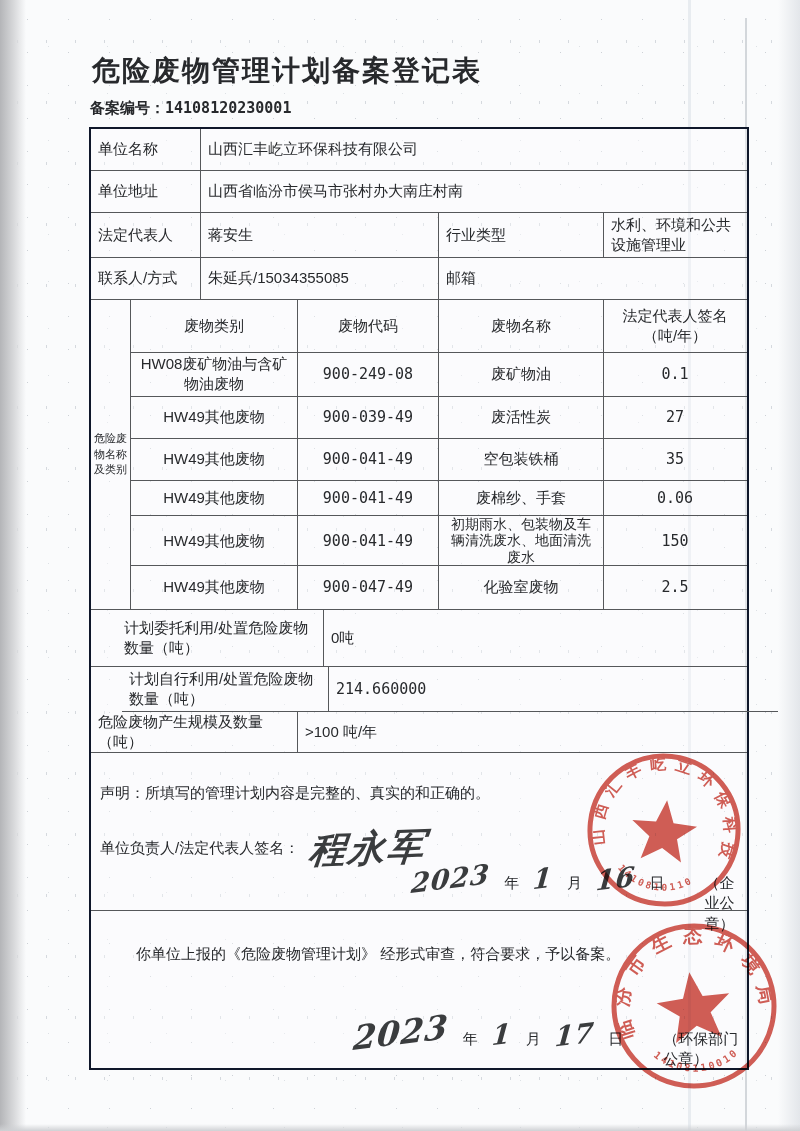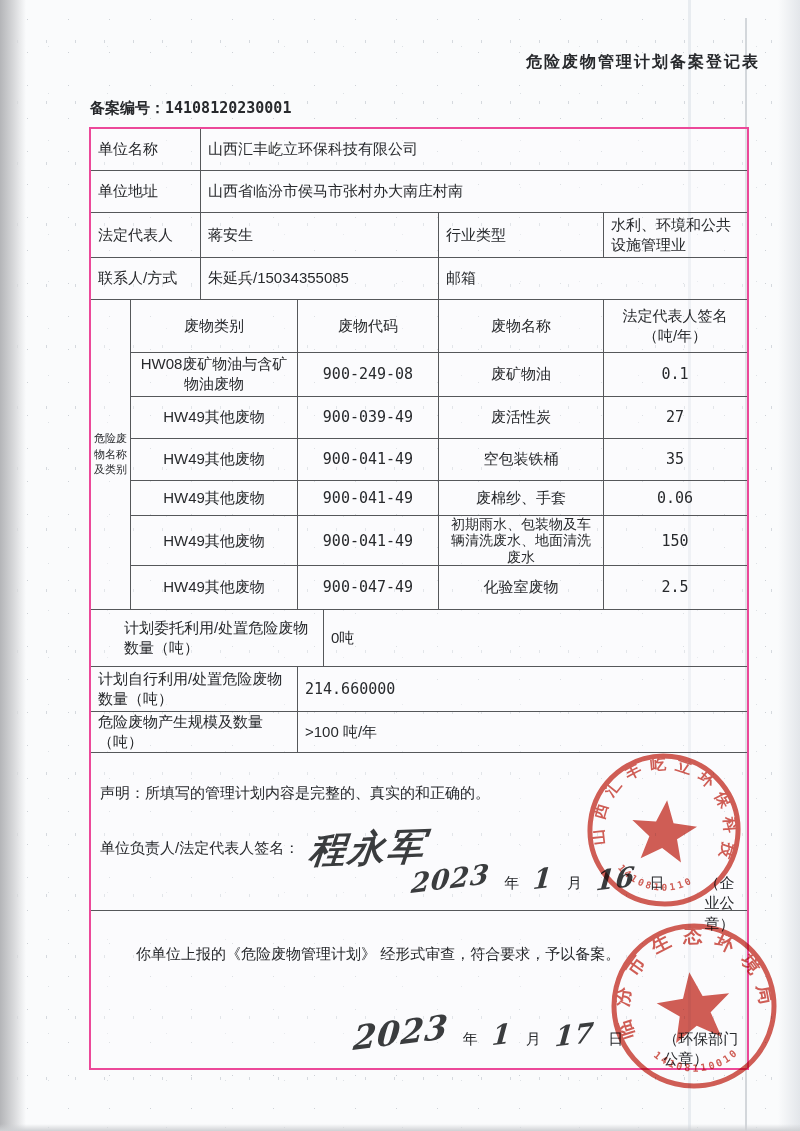--- a/index.html
+++ b/index.html
@@ -15,26 +15,26 @@
     background-position:7px 3px, 19px 23px, 3px 11px;}
   .edge-left{position:absolute;left:0;top:0;width:26px;height:1131px;
     background:linear-gradient(90deg,#b4b5b8,#d9dadc 55%,rgba(250,251,252,0));}
   .edge-right{position:absolute;right:0;top:0;width:22px;height:1131px;
     background:linear-gradient(270deg,#e3e6ea,rgba(250,251,252,0));}
   .scanline-v{position:absolute;top:18px;height:1115px;width:2px;background:#c2c7cd;opacity:.7;}
   .scanline-v2{position:absolute;top:0;height:1131px;width:3px;background:#e4e8ec;opacity:.8;}
   .edge-bottom{position:absolute;left:0;bottom:0;width:800px;height:7px;
     background:linear-gradient(0deg,#cfd1d4,rgba(250,251,252,0));}
   
-  .title{position:absolute;left:104px;top:52px;width:656px;text-align:right;
-         font-size:16px;font-weight:700;letter-spacing:2px;}
+  .title{position:absolute;left:92px;top:52px;width:656px;text-align:left;
+         font-size:28px;font-weight:700;letter-spacing:2px;}
   .regline{position:absolute;left:90px;top:99px;font-size:15px;font-weight:700;}
   .regline .num{font-family:"DejaVu Sans Mono",monospace;font-weight:700;}
   
-  .tbl{position:absolute;left:89px;top:127px;width:656px;border:2px solid #ec4899;
+  .tbl{position:absolute;left:89px;top:127px;width:656px;border:2px solid #0f172a;
        background:rgba(252,253,254,.35);}
   .tbl *{box-sizing:border-box;}
   .row{display:flex;width:100%;border-bottom:1px solid #55575a;}
   .row:last-child{border-bottom:none;}
   .cell{border-right:1px solid #55575a;display:flex;align-items:center;
         padding:3px 7px;font-size:15px;line-height:1.35;}
   .cell:last-child{border-right:none;}
   .cell.center{justify-content:center;text-align:center;}
   .mono{font-family:"DejaVu Sans Mono",monospace;font-size:15px;}
   .waste{display:flex;height:310px;border-bottom:1px solid #55575a;}
@@ -143,21 +143,21 @@
           <div class="cell center" style="width:165px;">化验室废物</div>
           <div class="cell center mono" style="width:142px;">2.5</div>
         </div>
       </div>
     </div>
 
     <div class="row" style="height:57px;">
       <div class="cell" style="width:207px;margin-left:26px;">计划委托利用/处置危险废物数量（吨）</div>
       <div class="cell" style="flex:1;">0吨</div>
     </div>
-    <div class="row" style="height:45px;">
+    <div class="row" style="height:45px;margin-left:31px;">
       <div class="cell" style="width:207px;">计划自行利用/处置危险废物数量（吨）</div>
       <div class="cell mono" style="flex:1;">214.660000</div>
     </div>
     <div class="row" style="height:41px;">
       <div class="cell" style="width:207px;">危险废物产生规模及数量（吨）</div>
       <div class="cell" style="flex:1;">&gt;100 吨/年</div>
     </div>
 
     <div class="row" style="height:158px;">
       <div class="cell freecell" style="flex:1;padding:0;display:block;">

